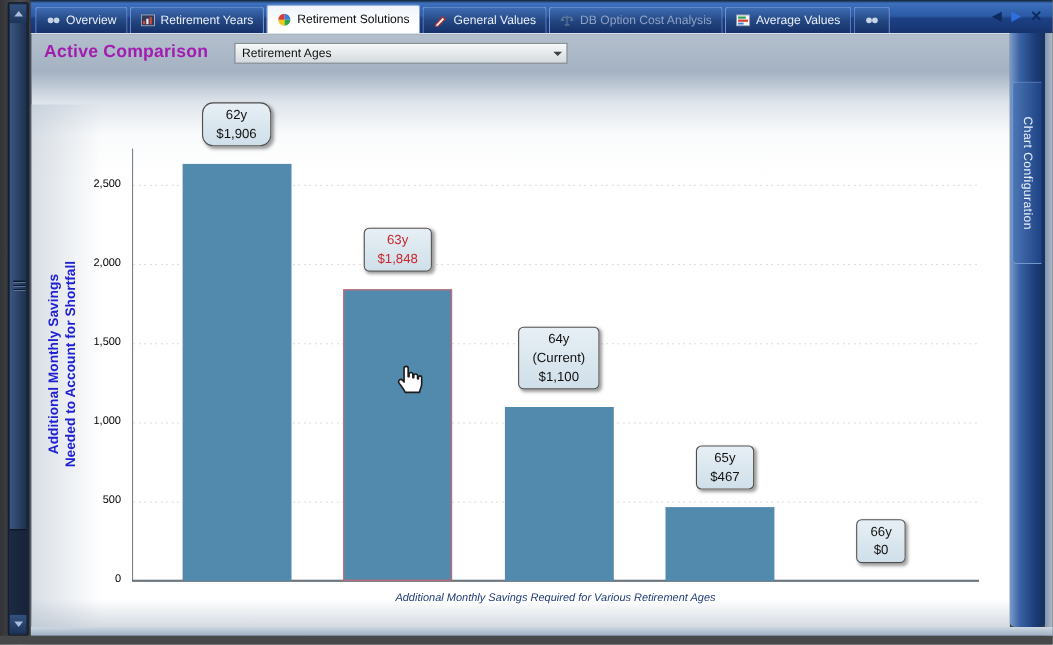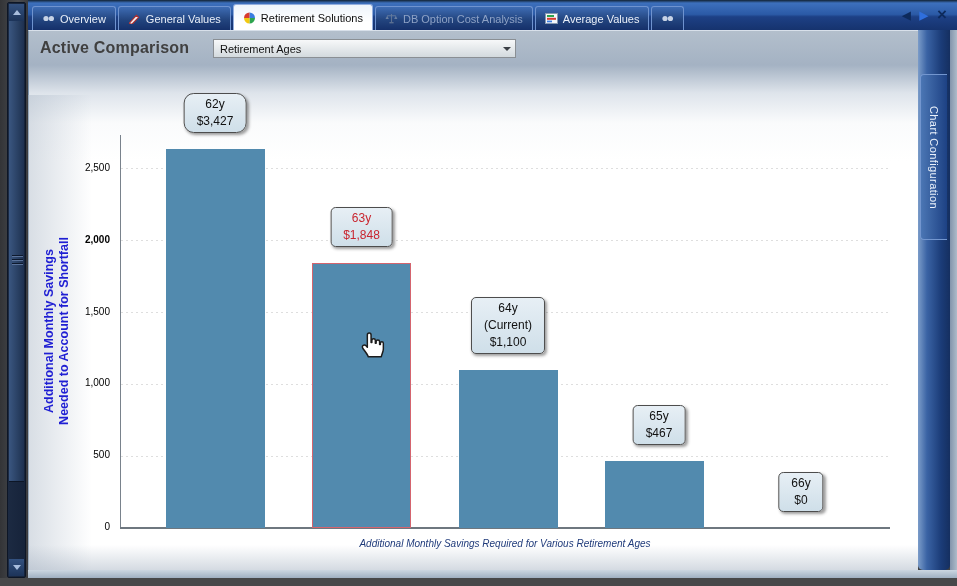--- a/index.html
+++ b/index.html
@@ -40,21 +40,21 @@
   .navbtn.prev{color:#0d2a5c;} .navbtn.next{color:#2f6fdd;}
   .navbtn.close{color:#0d2a5c;font-size:17px;margin-top:-2px;}
   
   .mainpanel{position:absolute;left:28px;top:30px;width:890px;height:540px;
     background:linear-gradient(180deg,#b3bfcc 0px,#a4b2c3 34px,#dee4eb 62px,#fafbfc 92px,#ffffff 130px);
     border-left:1px solid #7e95ad;border-top:1px solid #d8e0ea;box-sizing:border-box;}
   .vignette-left{position:absolute;left:28px;top:95px;width:64px;height:475px;
     background:linear-gradient(90deg,rgba(176,188,202,.50),rgba(255,255,255,0));}
   .vignette-bottom{position:absolute;left:28px;top:545px;width:890px;height:25px;
     background:linear-gradient(0deg,rgba(170,182,197,.5),rgba(255,255,255,0));}
-  .pagetitle{position:absolute;left:40px;top:39px;font-size:16px;font-weight:bold;color:#404040;letter-spacing:.2px;}
+  .pagetitle{position:absolute;left:40px;top:39px;font-size:16px;font-weight:bold;color:#a21caf;letter-spacing:.2px;}
   .combo{position:absolute;left:213px;top:39px;width:303px;height:19px;box-sizing:border-box;
     background:linear-gradient(180deg,#f7f8f9,#d3dade);border:1px solid #8a8f94;
     display:flex;align-items:center;font-size:11px;color:#111;padding-left:6px;cursor:pointer;}
   .combo .arrowbox{margin-left:auto;width:17px;height:100%;display:flex;align-items:center;justify-content:center;}
   .combo .caret{width:0;height:0;border-left:4px solid transparent;border-right:4px solid transparent;border-top:4px solid #3a3f45;}
   
   #chart-layer{position:absolute;left:0;top:0;width:957px;height:586px;pointer-events:none;}
   .yaxisline{position:absolute;left:120px;top:135px;width:1px;height:393px;background:#79828c;}
   .xaxisline{position:absolute;left:120px;top:527px;width:770px;height:2px;background:#6e777f;}
   .gridline{position:absolute;height:1px;background:repeating-linear-gradient(90deg,#dedede 0 2px,rgba(0,0,0,0) 2px 5px);}
@@ -106,35 +106,46 @@
           <svg width="13" height="11" viewBox="0 0 13 11">
             <circle cx="4" cy="5.5" r="2.6" fill="#c7d3e6"></circle>
             <circle cx="9.4" cy="5.5" r="2.6" fill="#c7d3e6"></circle>
           </svg>
         </span>
         <span class="tlbl">Overview</span>
       </div>
       <div class="tab ">
         <span class="ticon">
           <svg width="13" height="11" viewBox="0 0 13 11">
-            <path d="M2 9.3 L8.4 2.4 L10.6 4.4 L4.2 11 L1.5 11 Z" fill="#f3f4f6" stroke="#b03030" stroke-width="1.2"></path>
-          </svg>
-        </span>
-        <span class="tlbl">General Values</span>
+            <rect x="0.5" y="0.5" width="12" height="10" fill="#343a56" stroke="#9aa8c4"></rect>
+            <rect x="2" y="6" width="2" height="3" fill="#d44a3a"></rect>
+            <rect x="5" y="4" width="2" height="5" fill="#f2f2f2"></rect>
+            <rect x="8" y="2.5" width="2" height="6.5" fill="#d44a3a"></rect>
+          </svg>
+        </span>
+        <span class="tlbl">Retirement Years</span>
       </div>
       <div class="tab active">
         <span class="ticon">
           <svg width="13" height="12" viewBox="0 0 13 12">
             <path d="M6.5 6 V0.5 A5.5 5.5 0 0 1 12 6 Z" fill="#3a7de0"></path>
             <path d="M6.5 6 H12 A5.5 5.5 0 0 1 6.5 11.5 Z" fill="#2da44e"></path>
             <path d="M6.5 6 V11.5 A5.5 5.5 0 0 1 1 6 Z" fill="#f2c811"></path>
             <path d="M6.5 6 H1 A5.5 5.5 0 0 1 6.5 0.5 Z" fill="#d83b2f"></path>
           </svg>
         </span>
         <span class="tlbl">Retirement Solutions</span>
+      </div>
+      <div class="tab ">
+        <span class="ticon">
+          <svg width="13" height="11" viewBox="0 0 13 11">
+            <path d="M2 9.3 L8.4 2.4 L10.6 4.4 L4.2 11 L1.5 11 Z" fill="#f3f4f6" stroke="#b03030" stroke-width="1.2"></path>
+          </svg>
+        </span>
+        <span class="tlbl">General Values</span>
       </div>
       <div class="tab disabled">
         <span class="ticon">
           <svg width="13" height="11" viewBox="0 0 13 11">
             <path d="M6.5 1 v8 M2.2 2.8 h8.6" stroke="#8b97a6" stroke-width="1.1" fill="none"></path>
             <path d="M2.2 2.8 l-1.6 3.1 h3.2 Z" fill="#9fabba"></path>
             <path d="M10.8 2.8 l-1.6 3.1 h3.2 Z" fill="#9fabba"></path>
             <rect x="4.4" y="9" width="4.2" height="1.4" fill="#8b97a6"></rect>
           </svg>
         </span>
@@ -188,27 +199,27 @@
   <div class="xaxisline"></div>
   <div class="xlabel" style="color: rgb(31, 58, 122);">Additional Monthly Savings Required for Various Retirement Ages</div>
 <div class="ytick" style="top: 521px;">0</div>
     <div class="gridline" style="left: 121px; top: 455.68px; width: 769px;"></div>
     <div class="ytick" style="top: 449.18px;">500</div>
     <div class="gridline" style="left: 121px; top: 383.86px; width: 769px;"></div>
     <div class="ytick" style="top: 377.36px;">1,000</div>
     <div class="gridline" style="left: 121px; top: 312.04px; width: 769px;"></div>
     <div class="ytick" style="top: 305.54px;">1,500</div>
     <div class="gridline" style="left: 121px; top: 240.22px; width: 769px;"></div>
-    <div class="ytick" style="top: 233.72px; font-weight: bold;">2,000</div>
+    <div class="ytick" style="top: 233.72px;">2,000</div>
     <div class="gridline" style="left: 121px; top: 168.4px; width: 769px;"></div>
     <div class="ytick" style="top: 161.9px;">2,500</div>
     <div class="bar" style="left: 165.5px; top: 149px; width: 99px; height: 379px; background: rgb(82, 138, 174); pointer-events: auto;"></div>
     <div class="blabel" style="left: 215px; top: 133px; pointer-events: auto; border-radius: 10px;">
       <div>62y</div>
-      <div>$3,427</div>
+      <div>$1,906</div>
     </div>
     <div class="bar" style="left: 312px; top: 263px; width: 99px; height: 265px; background: rgb(82, 138, 174); pointer-events: auto; border: 1px solid rgb(212, 100, 110);"></div>
     <div class="blabel" style="left: 361.5px; top: 247px; pointer-events: auto; color: rgb(201, 37, 47);">
       <div>63y</div>
       <div>$1,848</div>
     </div>
     <div class="bar" style="left: 458.5px; top: 370px; width: 99px; height: 158px; background: rgb(82, 138, 174); pointer-events: auto;"></div>
     <div class="blabel" style="left: 508px; top: 354px; pointer-events: auto;">
       <div>64y</div>
       <div>(Current)</div>

